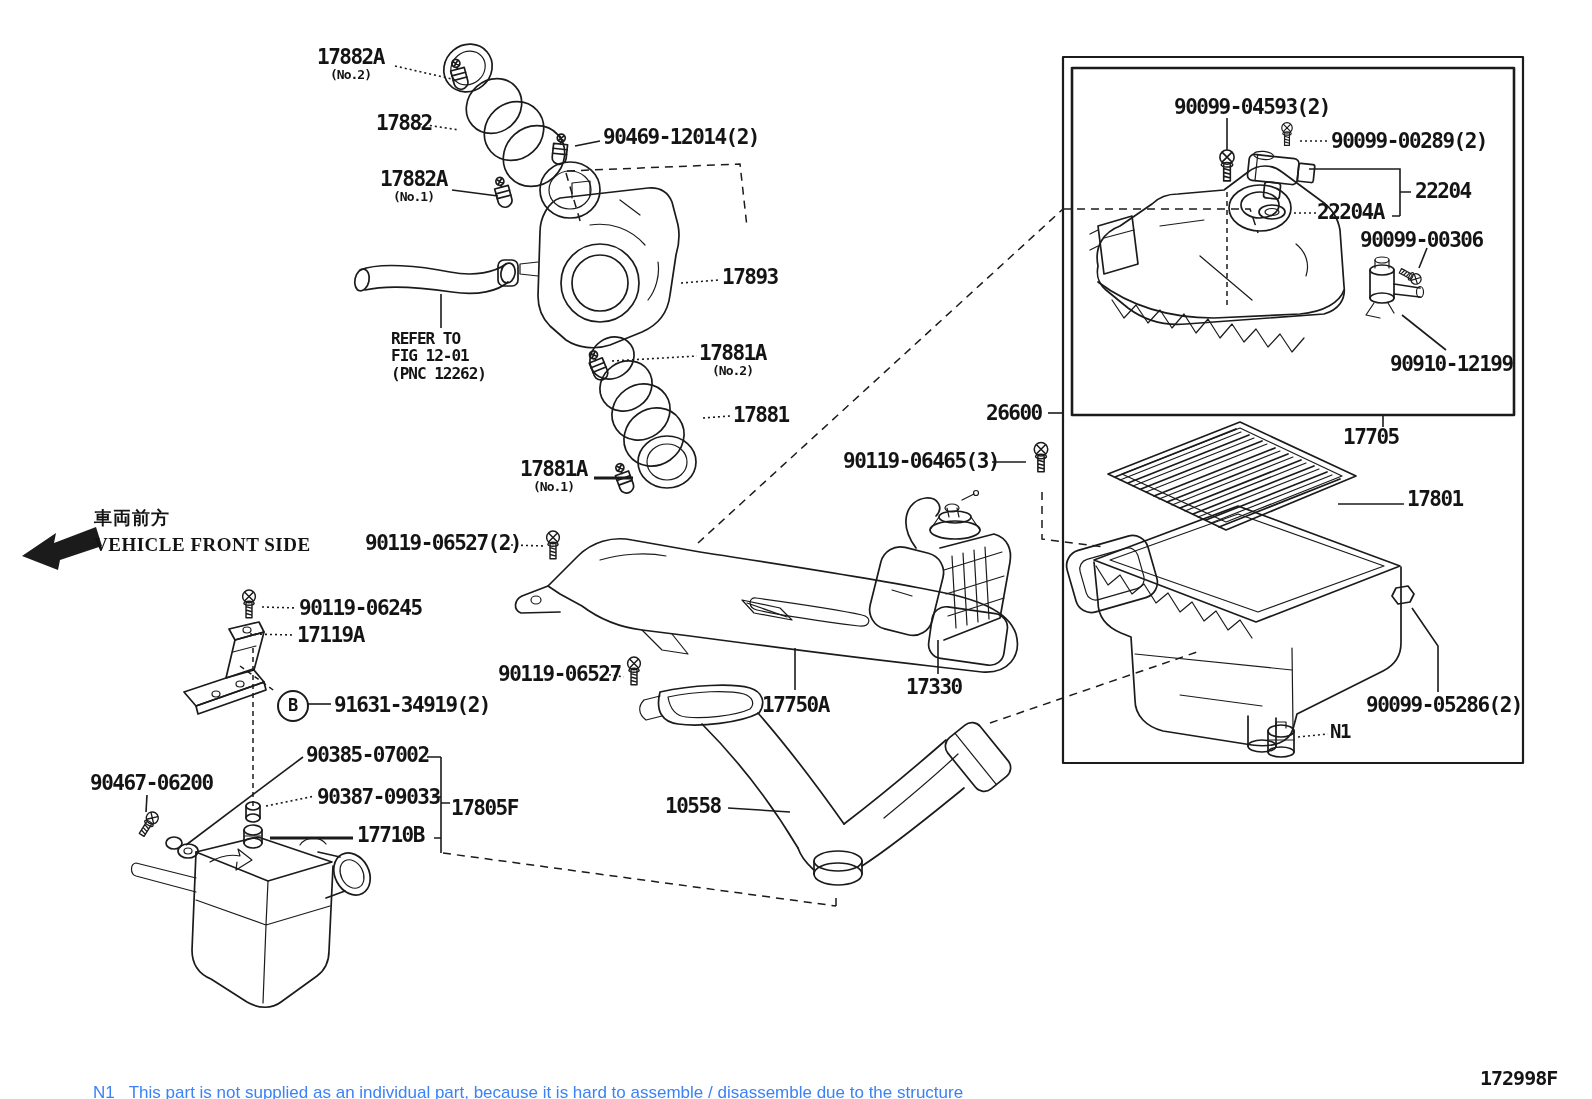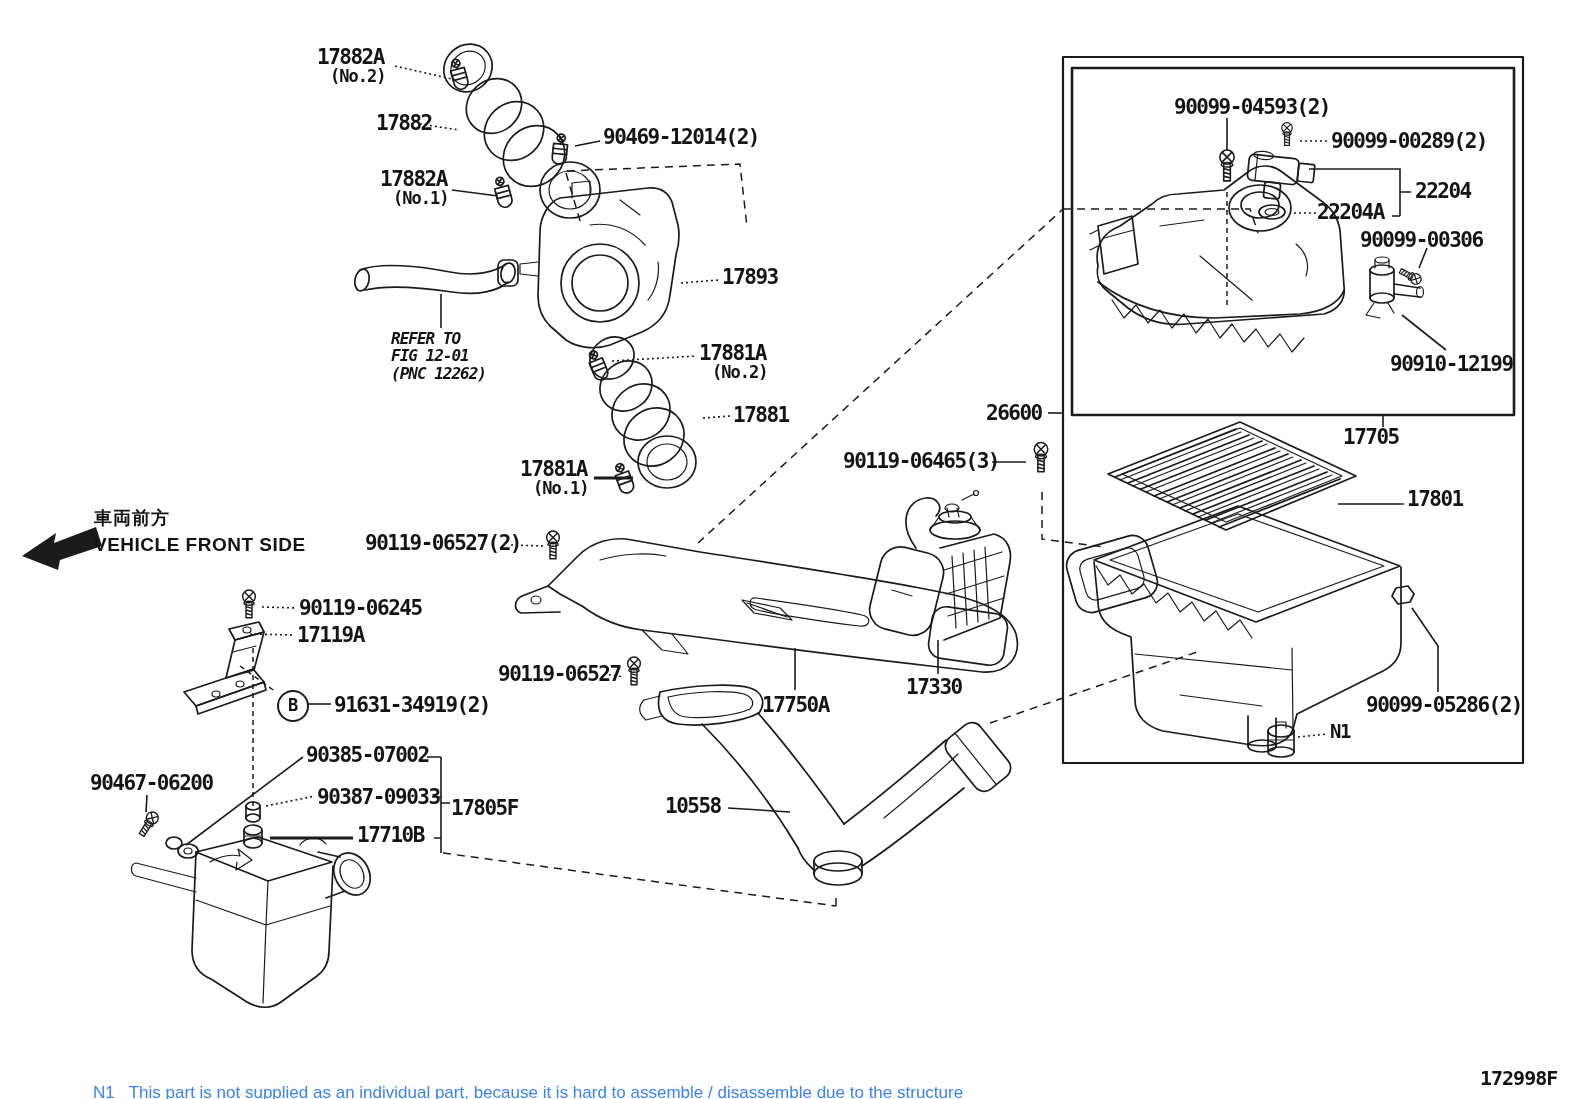--- a/index.html
+++ b/index.html
@@ -8,24 +8,24 @@
   svg.art-layer{position:absolute;left:0;top:0;}
   .art{stroke:#1b1b1b;fill:none;stroke-width:1.7;stroke-linecap:round;stroke-linejoin:round;}
   .thin{stroke-width:1.2;}
   .ld{stroke:#1b1b1b;fill:none;stroke-width:1.6;}
   .ldt{stroke:#1b1b1b;fill:none;stroke-width:3.2;}
   .ldd{stroke:#1b1b1b;fill:none;stroke-width:1.6;stroke-dasharray:2 3;}
   .dash{stroke:#1b1b1b;fill:none;stroke-width:1.5;stroke-dasharray:8 6;}
   .dash2{stroke:#1b1b1b;fill:none;stroke-width:1.5;stroke-dasharray:5 4;}
   .lbl{position:absolute;font-weight:700;font-size:21px;letter-spacing:-1.5px;
        white-space:nowrap;line-height:1.05;}
-  .lbl .sub{display:block;font-size:17px;padding-left:13px;letter-spacing:-1px;}
-  .refer-block{position:absolute;font-weight:700;font-size:16px;letter-spacing:-1px;line-height:1.08;font-style:italic;}
+  .lbl .sub{display:block;font-size:13px;padding-left:13px;letter-spacing:-1px;}
+  .refer-block{position:absolute;font-weight:700;font-size:16px;letter-spacing:-1px;line-height:1.08;}
   .jp{position:absolute;font-family:"DejaVu Sans",sans-serif;font-weight:700;font-size:18px;letter-spacing:1px;text-align:right;}
-  .en{position:absolute;font-family:Liberation Sans, sans-serif;font-weight:700;font-size:19px;letter-spacing:0.5px;}
+  .en{position:absolute;font-family:Liberation Serif, serif;font-weight:700;font-size:19px;letter-spacing:0.5px;}
   .bcircle{position:absolute;width:28px;height:28px;border:2.2px solid #1b1b1b;border-radius:50%;
            text-align:center;line-height:26px;font-size:17px;font-weight:700;background:#fff;}
   .note{position:absolute;font-family:"Liberation Sans",sans-serif;font-size:17px;font-weight:400;color:#3b82f6;margin-top:44px;}
   .note .ref{margin-right:14px;}
   .code{position:absolute;font-weight:700;font-size:20px;letter-spacing:-1px;}
 </style>
 </head>
 <body>
 
 <div id="stage">

